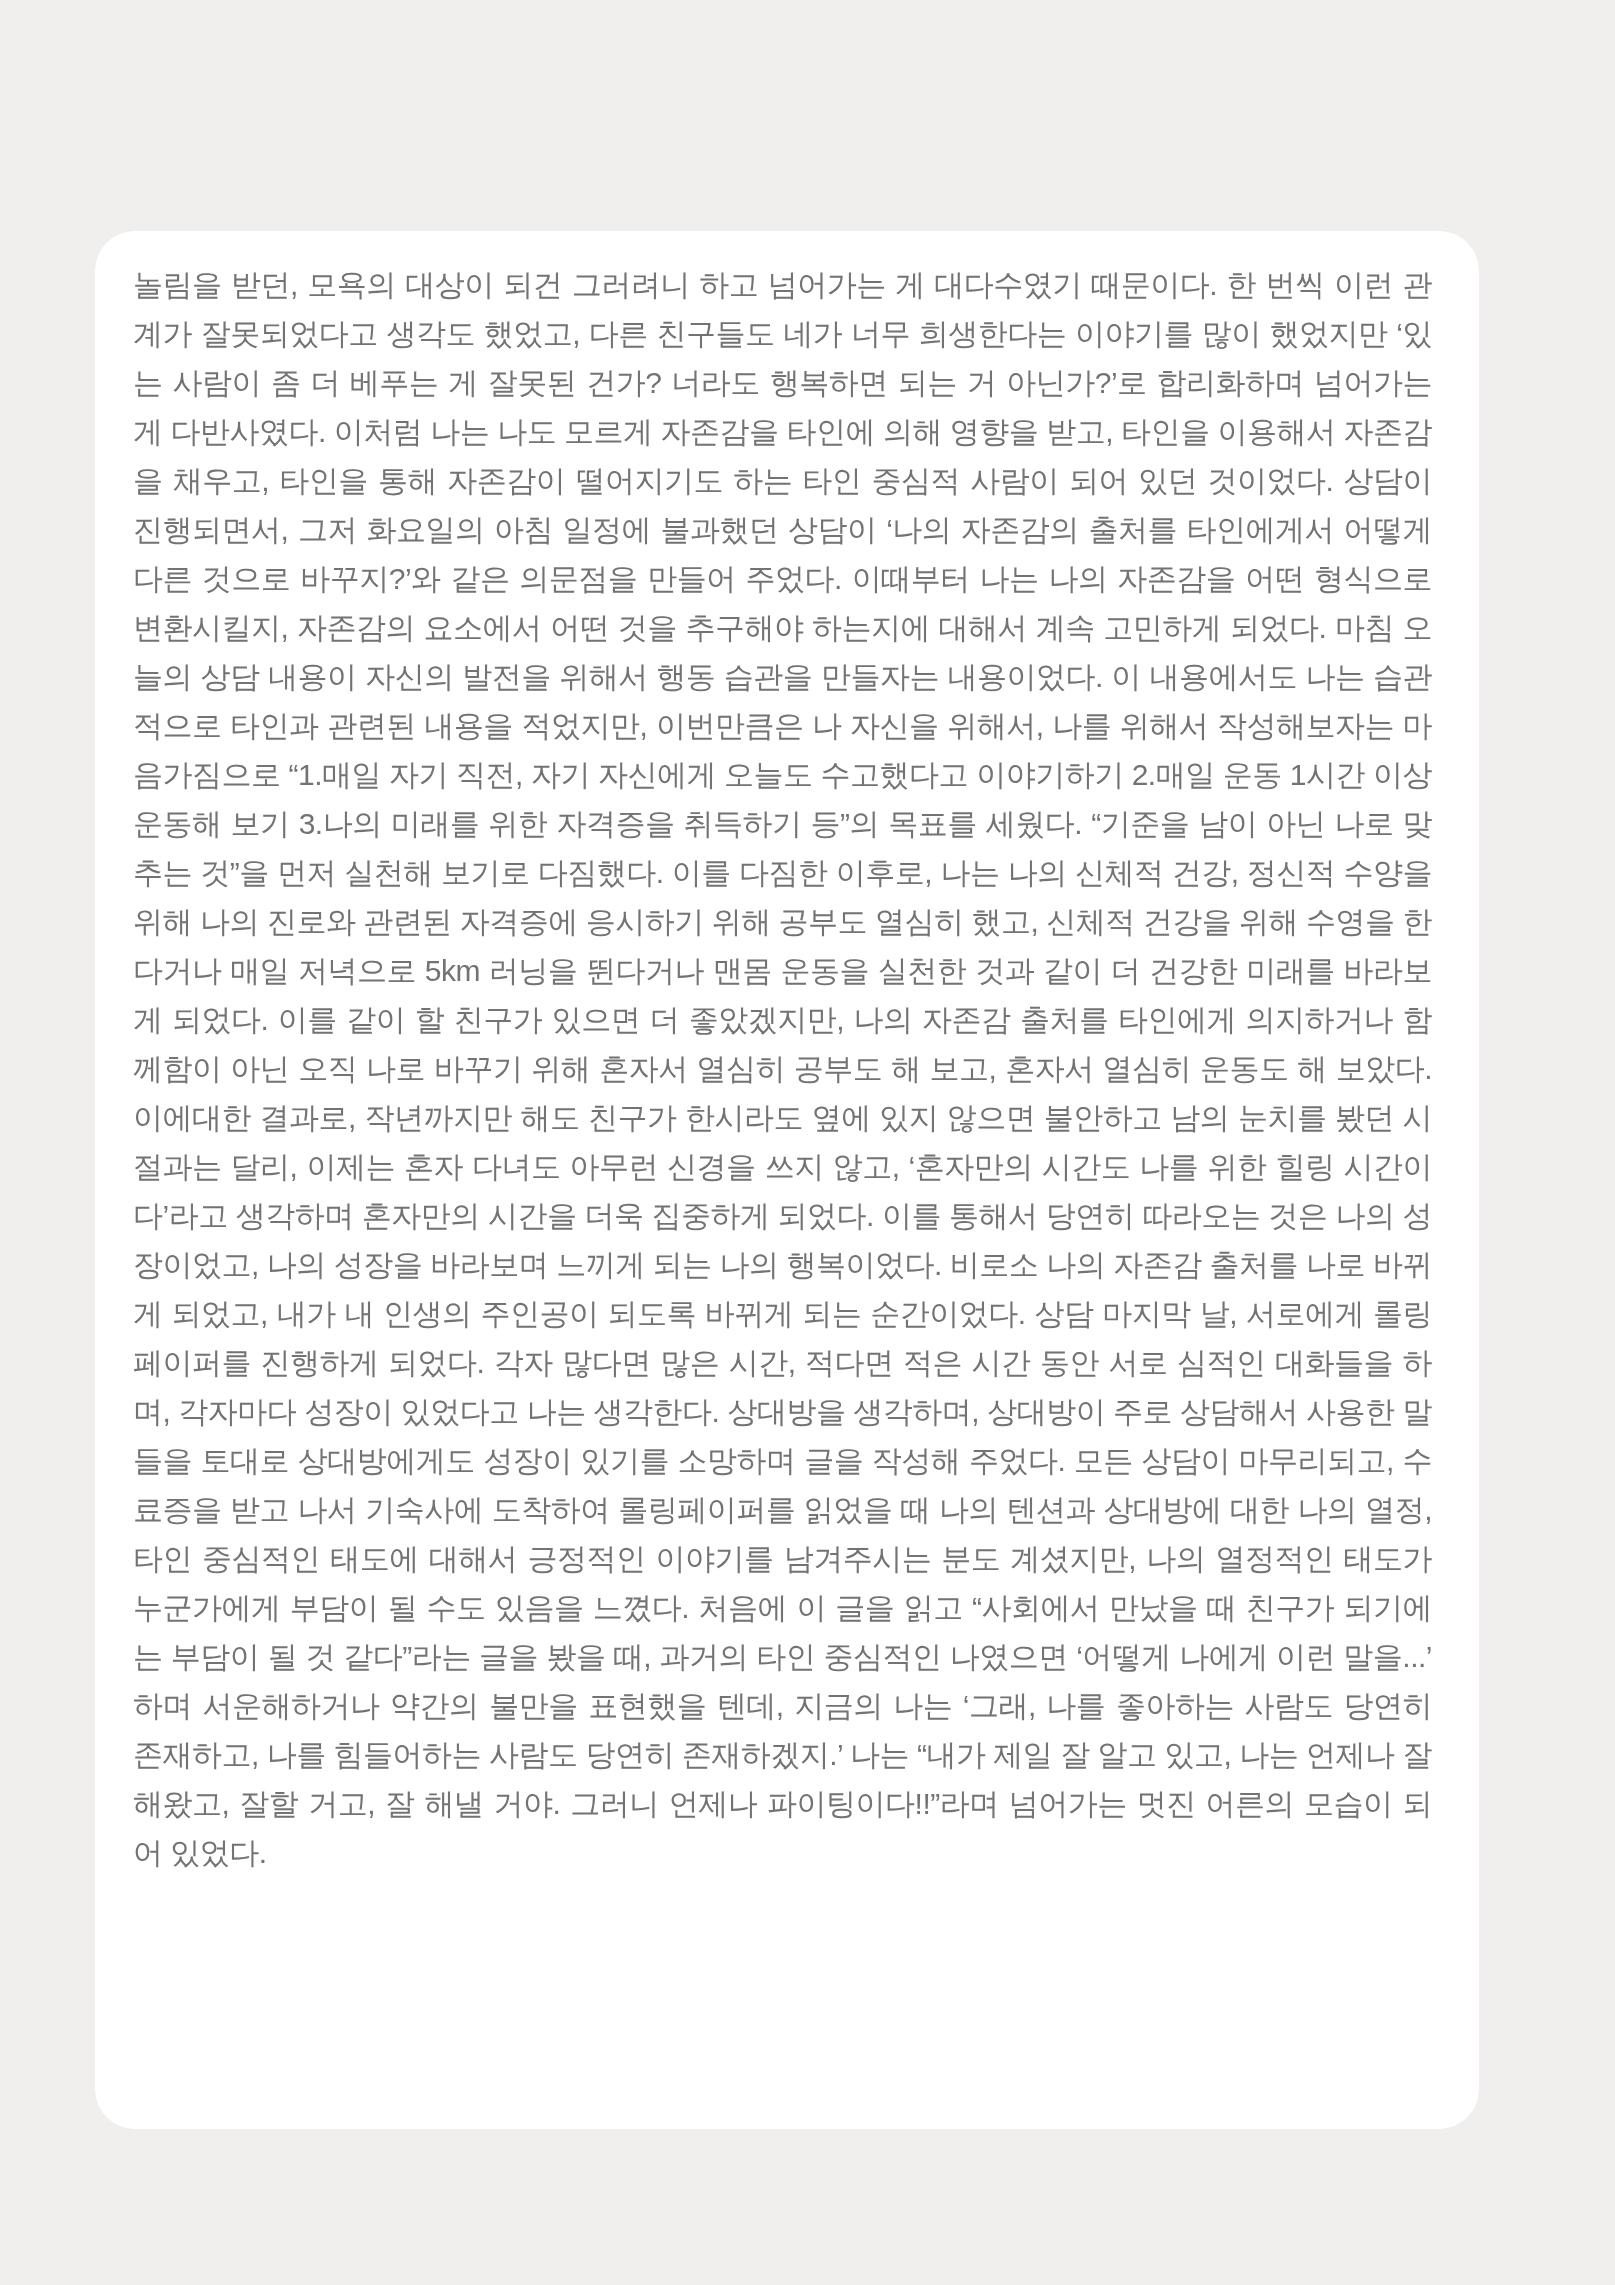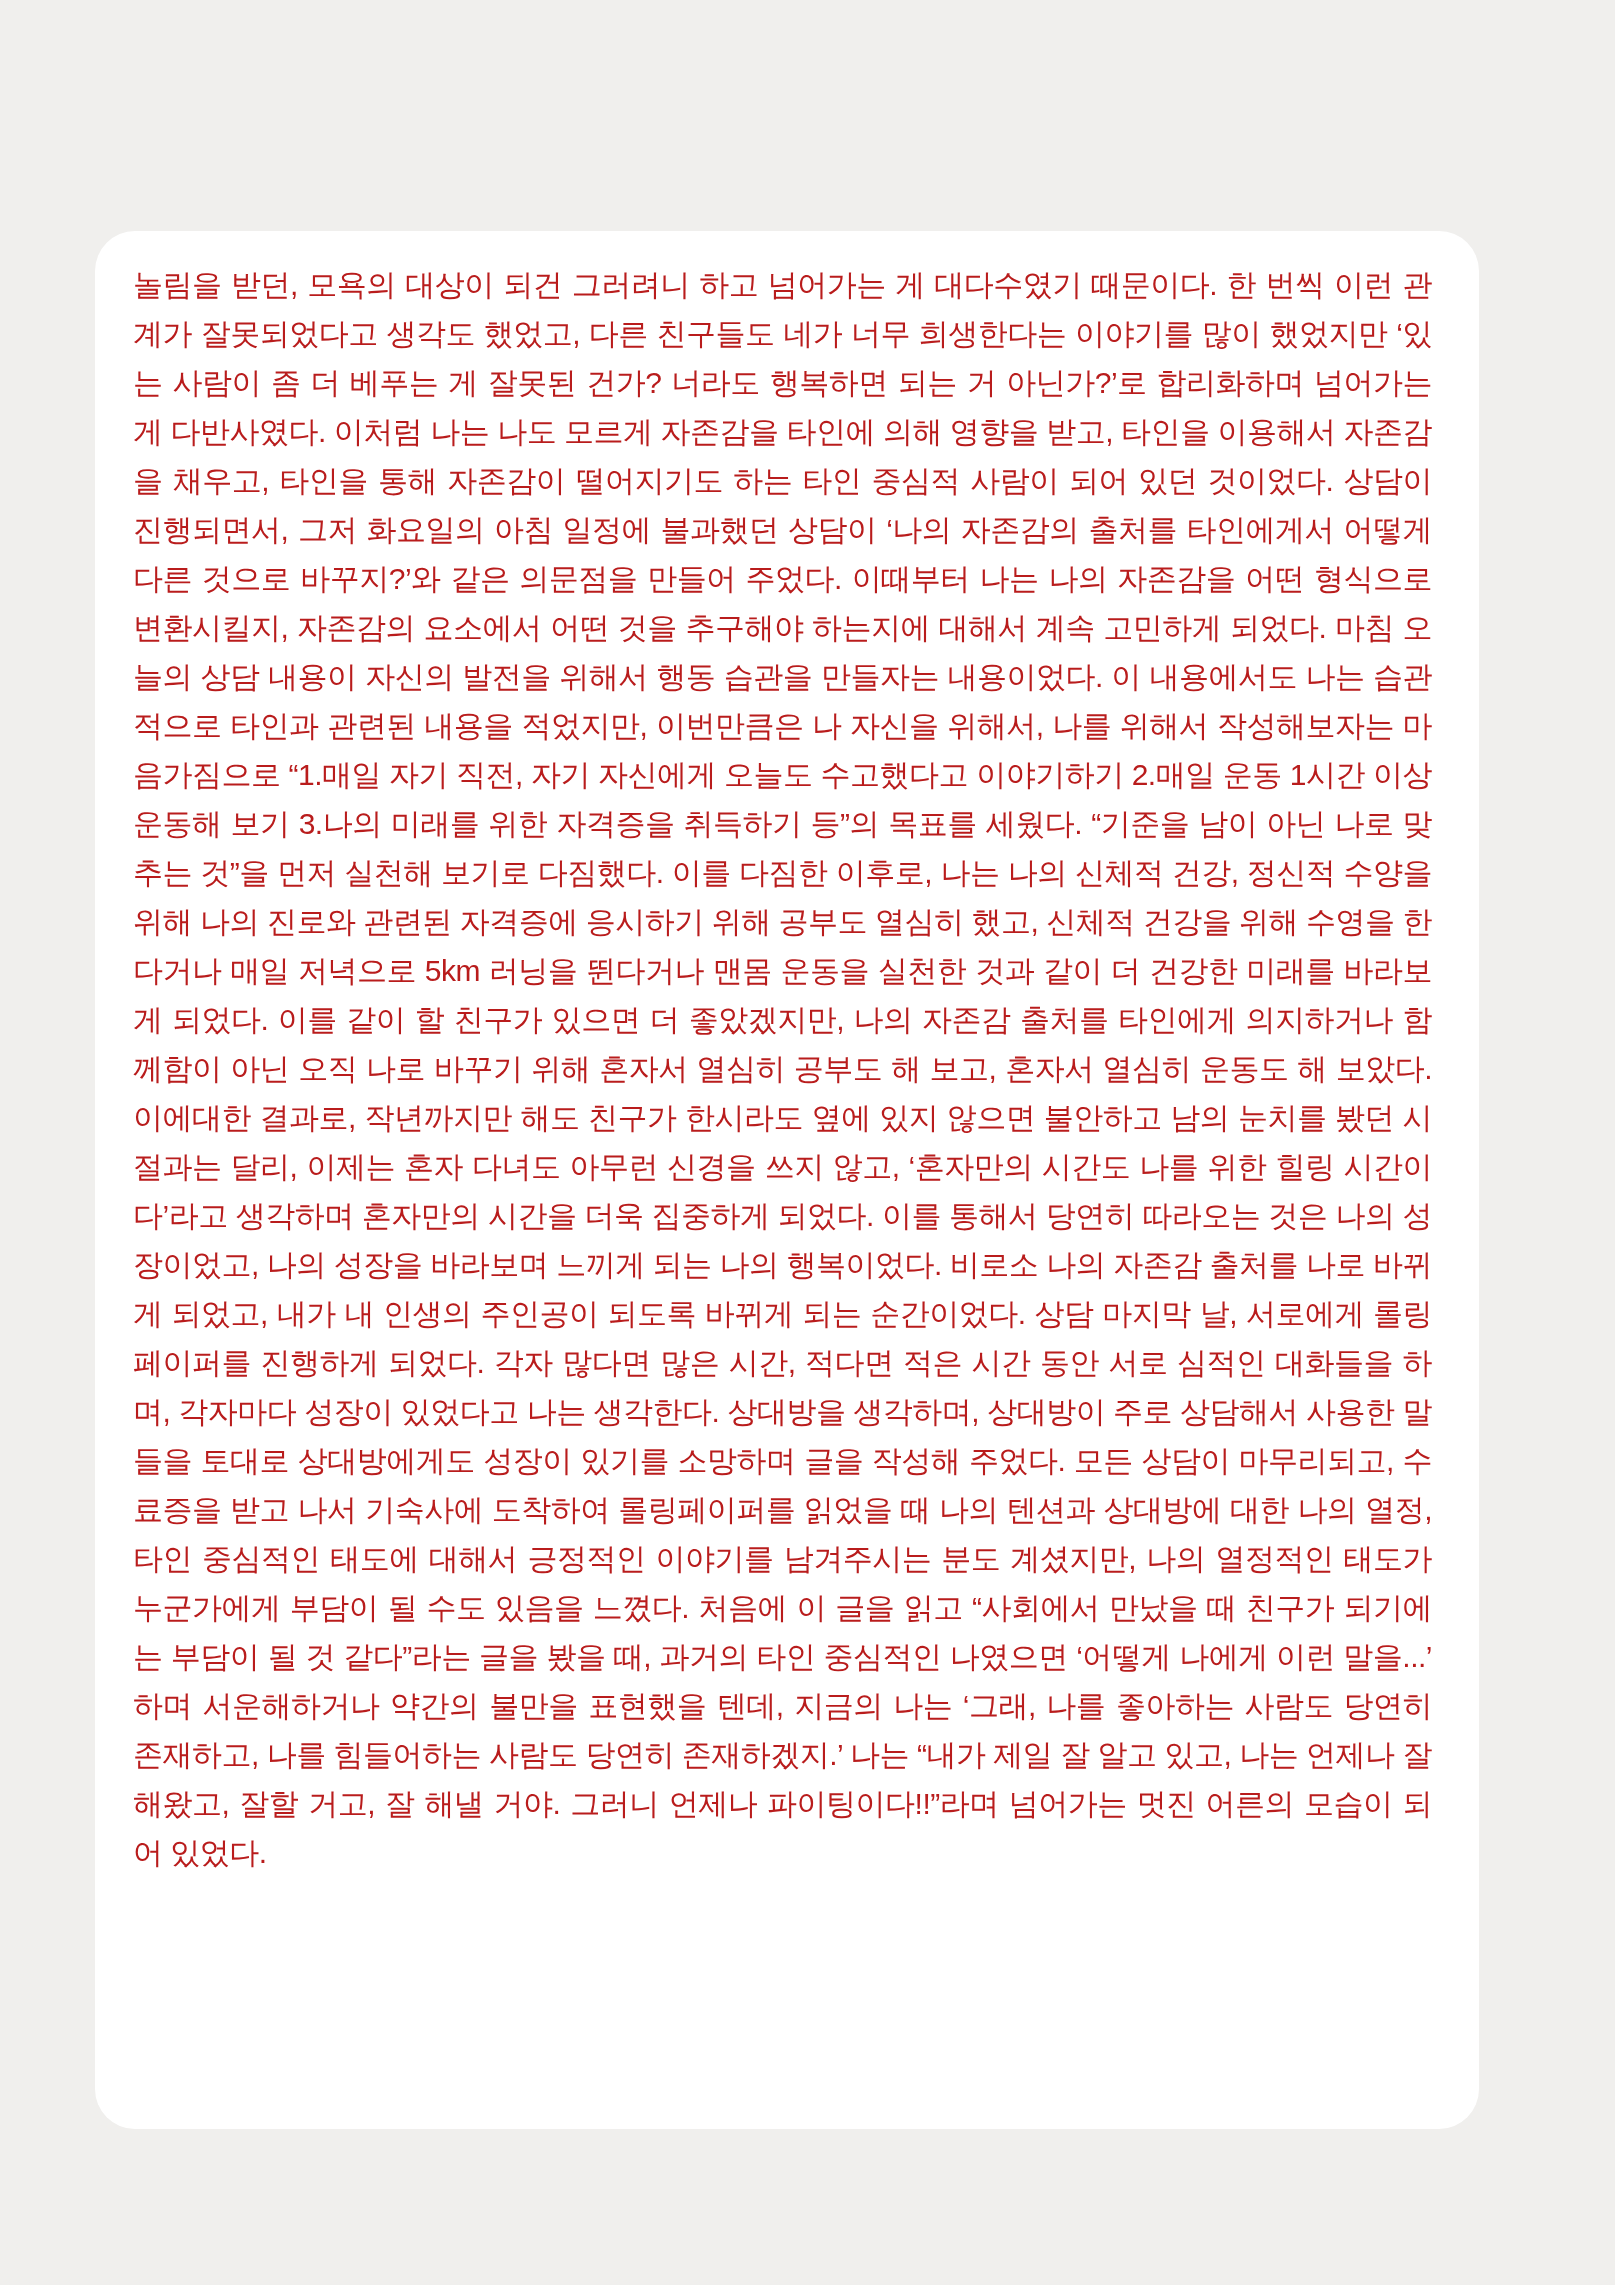--- a/index.html
+++ b/index.html
@@ -22,21 +22,21 @@
     background: #ffffff;
     border-radius: 40px;
     box-sizing: border-box;
     padding: 29px 47px 36px 38px;
     overflow: hidden;
   }
   .card p {
     margin: 0;
     font-size: 30px;
     line-height: 49px;
-    color: #b91c1c;
+    color: #737373;
     text-align: justify;
     word-break: break-all;
     letter-spacing: -0.5px;
   }
 </style>
 </head>
 <body>
 
 <div class="card">
   <p>놀림을 받던, 모욕의 대상이 되건 그러려니 하고 넘어가는 게 대다수였기 때문이다. 한 번씩 이런 관계가 잘못되었다고 생각도 했었고, 다른 친구들도 네가 너무 희생한다는 이야기를 많이 했었지만 ‘있는 사람이 좀 더 베푸는 게 잘못된 건가? 너라도 행복하면 되는 거 아닌가?’로 합리화하며 넘어가는 게 다반사였다. 이처럼 나는 나도 모르게 자존감을 타인에 의해 영향을 받고, 타인을 이용해서 자존감을 채우고, 타인을 통해 자존감이 떨어지기도 하는 타인 중심적 사람이 되어 있던 것이었다. 상담이 진행되면서, 그저 화요일의 아침 일정에 불과했던 상담이 ‘나의 자존감의 출처를 타인에게서 어떻게 다른 것으로 바꾸지?’와 같은 의문점을 만들어 주었다. 이때부터 나는 나의 자존감을 어떤 형식으로 변환시킬지, 자존감의 요소에서 어떤 것을 추구해야 하는지에 대해서 계속 고민하게 되었다. 마침 오늘의 상담 내용이 자신의 발전을 위해서 행동 습관을 만들자는 내용이었다. 이 내용에서도 나는 습관적으로 타인과 관련된 내용을 적었지만, 이번만큼은 나 자신을 위해서, 나를 위해서 작성해보자는 마음가짐으로 “1.매일 자기 직전, 자기 자신에게 오늘도 수고했다고 이야기하기 2.매일 운동 1시간 이상 운동해 보기 3.나의 미래를 위한 자격증을 취득하기 등”의 목표를 세웠다. “기준을 남이 아닌 나로 맞추는 것”을 먼저 실천해 보기로 다짐했다. 이를 다짐한 이후로, 나는 나의 신체적 건강, 정신적 수양을 위해 나의 진로와 관련된 자격증에 응시하기 위해 공부도 열심히 했고, 신체적 건강을 위해 수영을 한다거나 매일 저녁으로 5km 러닝을 뛴다거나 맨몸 운동을 실천한 것과 같이 더 건강한 미래를 바라보게 되었다. 이를 같이 할 친구가 있으면 더 좋았겠지만, 나의 자존감 출처를 타인에게 의지하거나 함께함이 아닌 오직 나로 바꾸기 위해 혼자서 열심히 공부도 해 보고, 혼자서 열심히 운동도 해 보았다. 이에대한 결과로, 작년까지만 해도 친구가 한시라도 옆에 있지 않으면 불안하고 남의 눈치를 봤던 시절과는 달리, 이제는 혼자 다녀도 아무런 신경을 쓰지 않고, ‘혼자만의 시간도 나를 위한 힐링 시간이다’라고 생각하며 혼자만의 시간을 더욱 집중하게 되었다. 이를 통해서 당연히 따라오는 것은 나의 성장이었고, 나의 성장을 바라보며 느끼게 되는 나의 행복이었다. 비로소 나의 자존감 출처를 나로 바뀌게 되었고, 내가 내 인생의 주인공이 되도록 바뀌게 되는 순간이었다. 상담 마지막 날, 서로에게 롤링페이퍼를 진행하게 되었다. 각자 많다면 많은 시간, 적다면 적은 시간 동안 서로 심적인 대화들을 하며, 각자마다 성장이 있었다고 나는 생각한다. 상대방을 생각하며, 상대방이 주로 상담해서 사용한 말들을 토대로 상대방에게도 성장이 있기를 소망하며 글을 작성해 주었다. 모든 상담이 마무리되고, 수료증을 받고 나서 기숙사에 도착하여 롤링페이퍼를 읽었을 때 나의 텐션과 상대방에 대한 나의 열정, 타인 중심적인 태도에 대해서 긍정적인 이야기를 남겨주시는 분도 계셨지만, 나의 열정적인 태도가 누군가에게 부담이 될 수도 있음을 느꼈다. 처음에 이 글을 읽고 “사회에서 만났을 때 친구가 되기에는 부담이 될 것 같다”라는 글을 봤을 때, 과거의 타인 중심적인 나였으면 ‘어떻게 나에게 이런 말을...’ 하며 서운해하거나 약간의 불만을 표현했을 텐데, 지금의 나는 ‘그래, 나를 좋아하는 사람도 당연히 존재하고, 나를 힘들어하는 사람도 당연히 존재하겠지.’ 나는 “내가 제일 잘 알고 있고, 나는 언제나 잘 해왔고, 잘할 거고, 잘 해낼 거야. 그러니 언제나 파이팅이다!!”라며 넘어가는 멋진 어른의 모습이 되어 있었다.</p>

